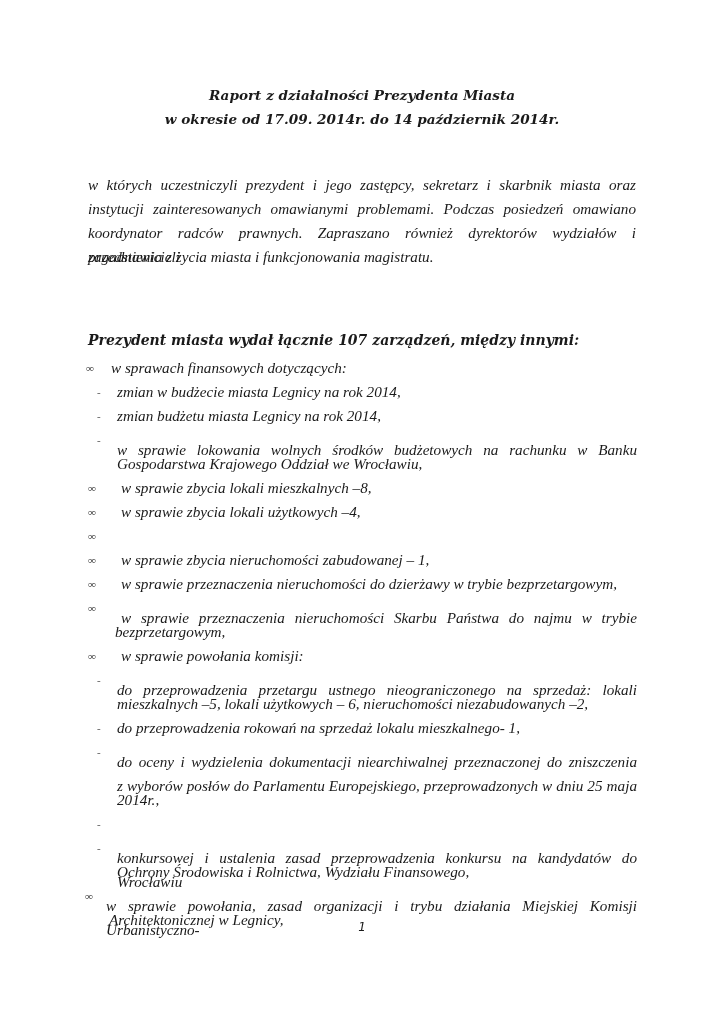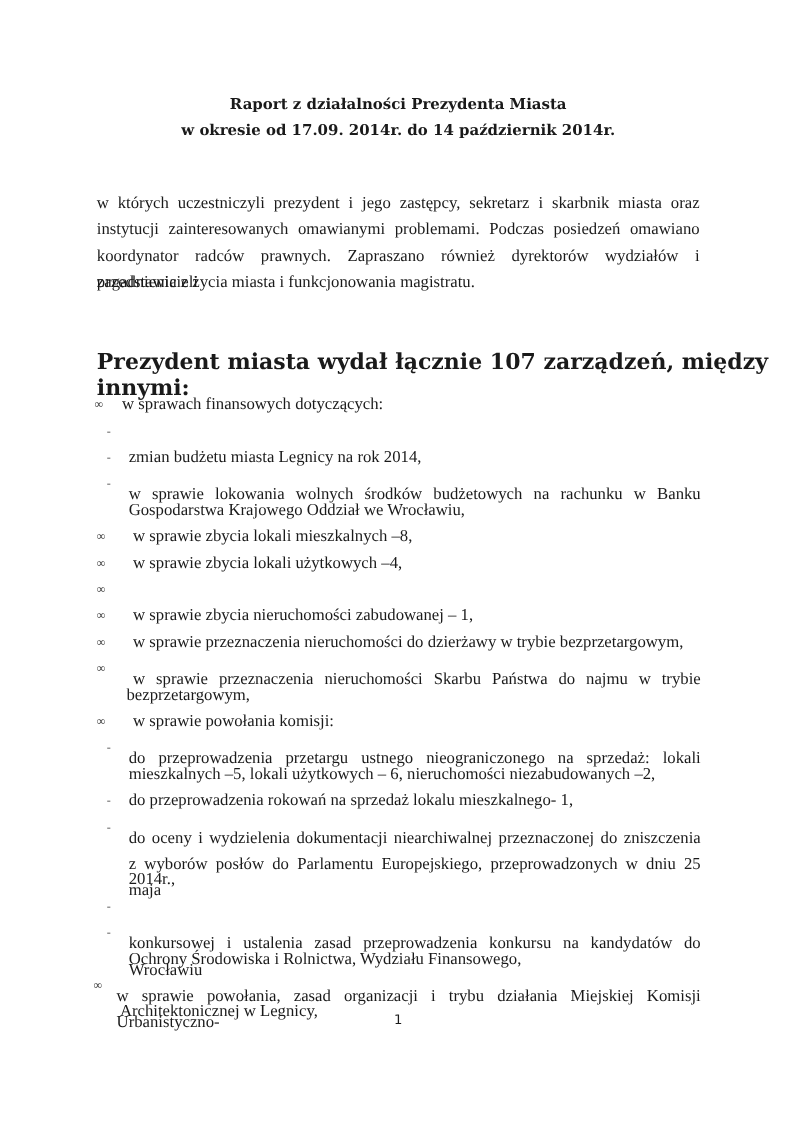--- a/index.html
+++ b/index.html
@@ -1,28 +1,28 @@
 <!DOCTYPE html>
 <html><head>
 <meta charset="utf-8">
 <style>
   html, body { margin: 0; padding: 0; background: #ffffff; }
   body { width: 724px; height: 1024px; position: relative; overflow: hidden;
          font-family: "Liberation Serif", "DejaVu Serif", serif; color: #1a1a1a; }
-  .page { position: absolute; left: 0; top: 0; width: 724px; height: 1024px; }
+  .page { position: absolute; left: 0; top: 0; width: 724px; height: 1024px; font-style: italic; }
   .title { position: absolute; left: 0; width: 724px; text-align: center;
            font-family: "DejaVu Serif", serif; font-weight: bold; font-size: 13.6px; }
   .t1 { top: 87px; }
   .t2 { top: 111px; }
   .para { position: absolute; left: 88px; width: 548px; font-size: 15.2px; line-height: 24px;
           text-align: justify; }
   .para .line { display: block; height: 24px; white-space: nowrap; }
   .para .line.j { text-align: justify; text-align-last: justify; white-space: normal; }
-  .heading { position: absolute; left: 88px; top: 316px; font-family: "DejaVu Serif", serif;
-             font-weight: bold; font-size: 20px; }
+  .heading { position: absolute; left: 88px; top: 332px; font-family: "DejaVu Serif", serif;
+             font-weight: bold; font-size: 14px; }
   .row { position: absolute; font-size: 15.2px; white-space: nowrap; height: 24px; line-height: 24px; }
   .bullet { position: absolute; font-size: 11px; color: #333; }
   .dash { position: absolute; font-size: 11px; color: #555; }
   .jline { text-align: justify; text-align-last: justify; white-space: normal; margin-top: 10px; }
   .pagenum { position: absolute; top: 917px; left: 0; width: 724px; text-align: center;
              font-family: "DejaVu Sans", sans-serif; font-size: 12px; }
 </style>
 </head>
 <body>
 
@@ -37,20 +37,21 @@
     <span class="line j">koordynator radców prawnych. Zapraszano również dyrektorów wydziałów i przedstawicieli</span>
     <span class="line">zagadnienia z życia miasta i funkcjonowania magistratu.</span>
   </div>
 
   <div class="heading">Prezydent miasta wydał  łącznie 107 zarządzeń, między innymi:</div>
 
   <span class="bullet" style="left:86px; top:362px;">∞</span>
   <div class="row" style="left:111px; top:356px;">w sprawach finansowych dotyczących:</div>
 
   <span class="dash" style="left:97px; top:386px;">-</span>
+  <div class="row" style="left:117px; top:380px;">zmian w budżecie miasta Legnicy na rok 2014,</div>
   <span class="dash" style="left:97px; top:410px;">-</span>
   <div class="row" style="left:117px; top:404px;">zmian budżetu miasta Legnicy na rok 2014,</div>
   <span class="dash" style="left:97px; top:434px;">-</span>
   <div class="row jline" style="left:117px; top:428px; width:520px;">w sprawie lokowania wolnych środków budżetowych na rachunku w Banku</div>
   <div class="row" style="left:117px; top:452px;">Gospodarstwa Krajowego Oddział we Wrocławiu,</div>
 
   <span class="bullet" style="left:88px; top:482px;">∞</span>
   <div class="row" style="left:121px; top:476px;">w sprawie zbycia lokali mieszkalnych –8,</div>
   <span class="bullet" style="left:88px; top:506px;">∞</span>
   <div class="row" style="left:121px; top:500px;">w sprawie zbycia lokali użytkowych –4,</div>

